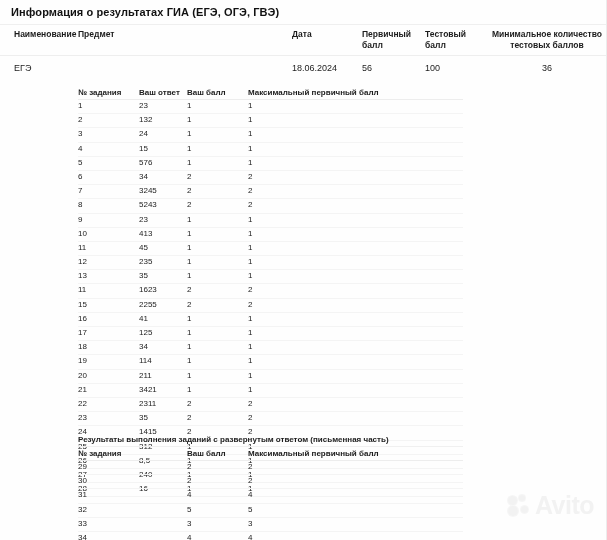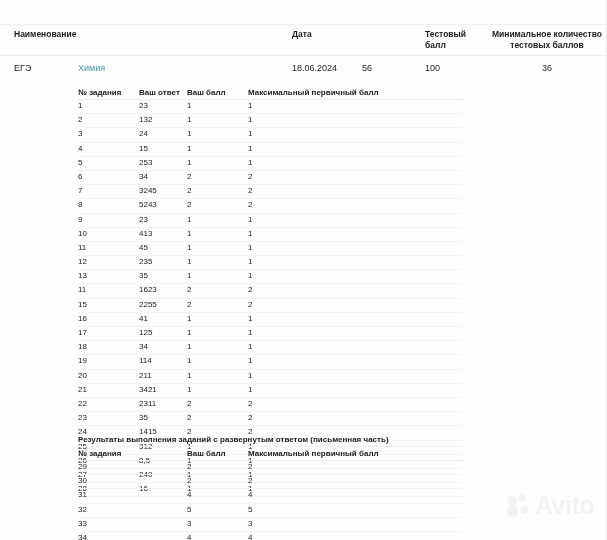--- a/index.html
+++ b/index.html
@@ -182,35 +182,37 @@
     color: #f2f2f2;
     letter-spacing: -.5px;
     line-height: 25px;
   }
 </style>
 </head>
 <body>
 
 <div class="page">
 
+  <div class="page-title">Информация о результатах ГИА (ЕГЭ, ОГЭ, ГВЭ)</div>
   <div class="title-rule"></div>
 
   <div class="main-table">
 
     <div class="main-head">
       <div class="cell c-name">Наименование</div>
+      <div class="cell c-subject">Предмет</div>
       <div class="cell c-date">Дата</div>
+      <div class="cell c-prim">Первичный балл</div>
       <div class="cell c-test">Тестовый балл</div>
       <div class="cell c-min">Минимальное количество тестовых баллов</div>
       <div class="main-rule"></div>
     </div>
 
     <div class="main-row">
       <div class="cell c-name">ЕГЭ</div>
-      <div class="cell c-subject link">Химия</div>
       <div class="cell c-date">18.06.2024</div>
       <div class="cell c-prim">56</div>
       <div class="cell c-test">100</div>
       <div class="cell c-min">36</div>
     </div>
 
   </div>
 
   <div class="sub" id="sub-short" style="top:86px;">
     <div class="sub-head">
@@ -239,21 +241,21 @@
           <span class="k-max">1</span>
         </div>
         <div class="srow">
           <span class="k-num">4</span>
           <span class="k-ans">15</span>
           <span class="k-pts">1</span>
           <span class="k-max">1</span>
         </div>
         <div class="srow">
           <span class="k-num">5</span>
-          <span class="k-ans">253</span>
+          <span class="k-ans">576</span>
           <span class="k-pts">1</span>
           <span class="k-max">1</span>
         </div>
         <div class="srow">
           <span class="k-num">6</span>
           <span class="k-ans">34</span>
           <span class="k-pts">2</span>
           <span class="k-max">2</span>
         </div>
         <div class="srow">

